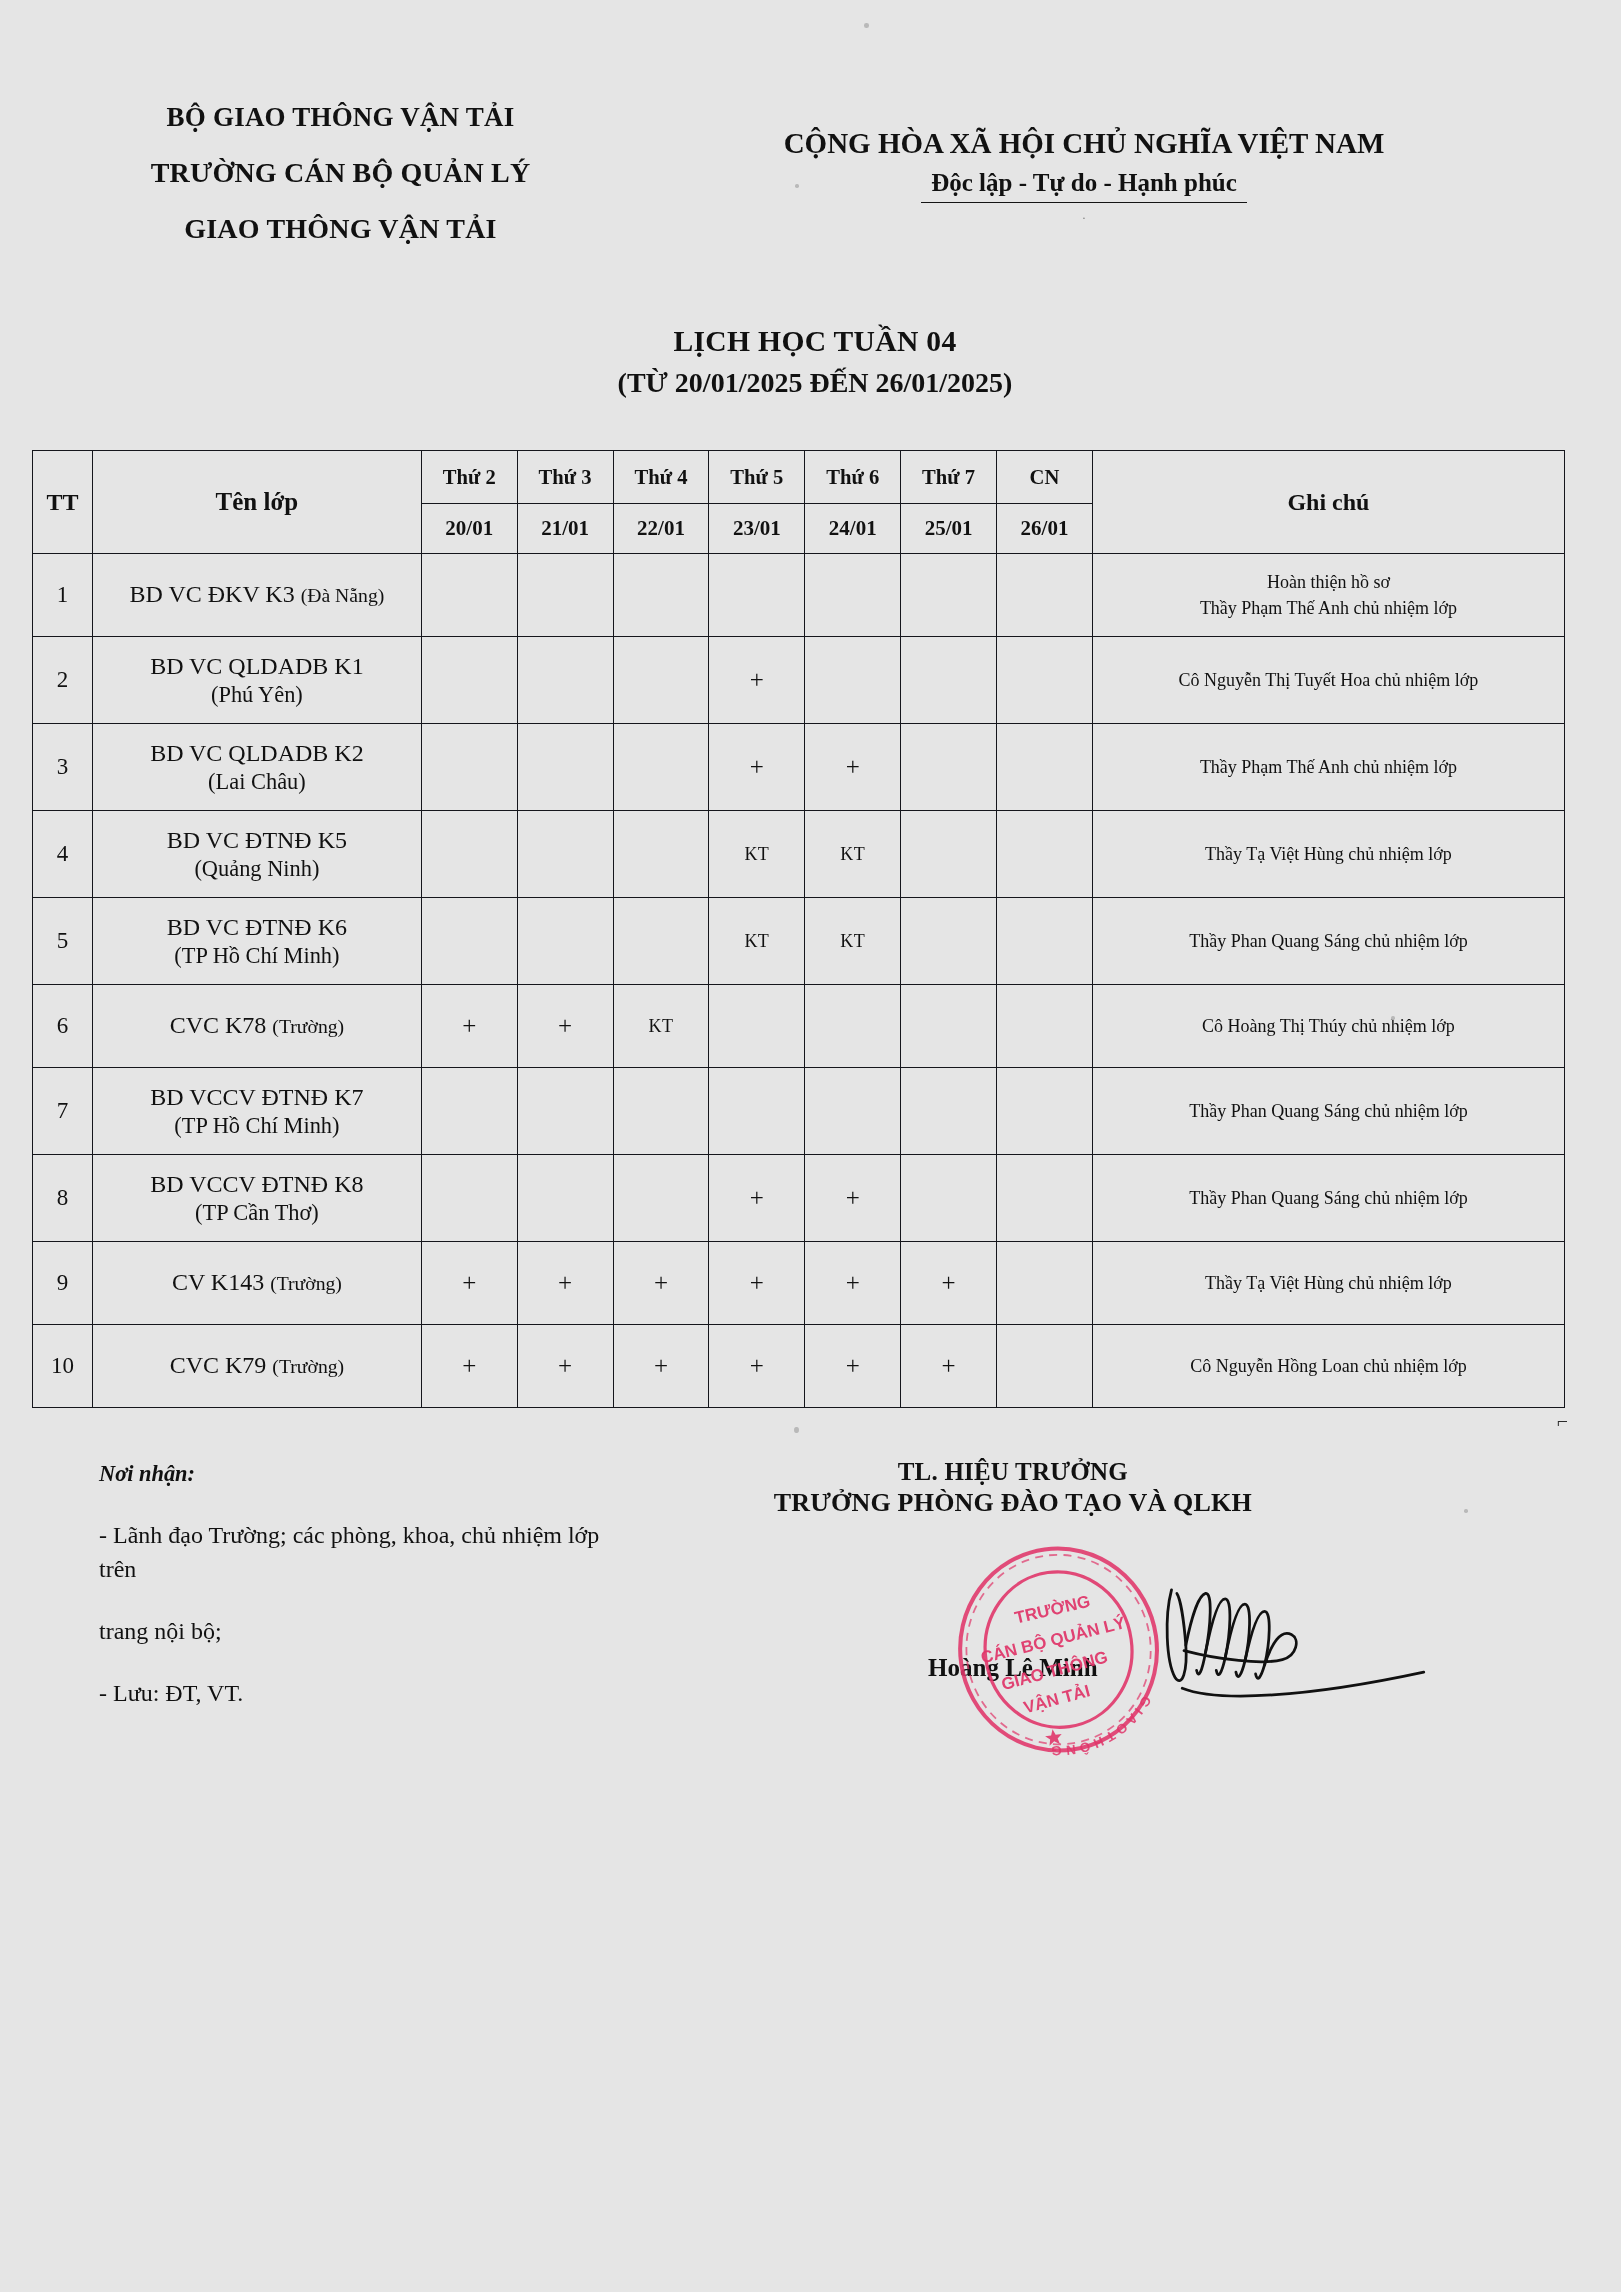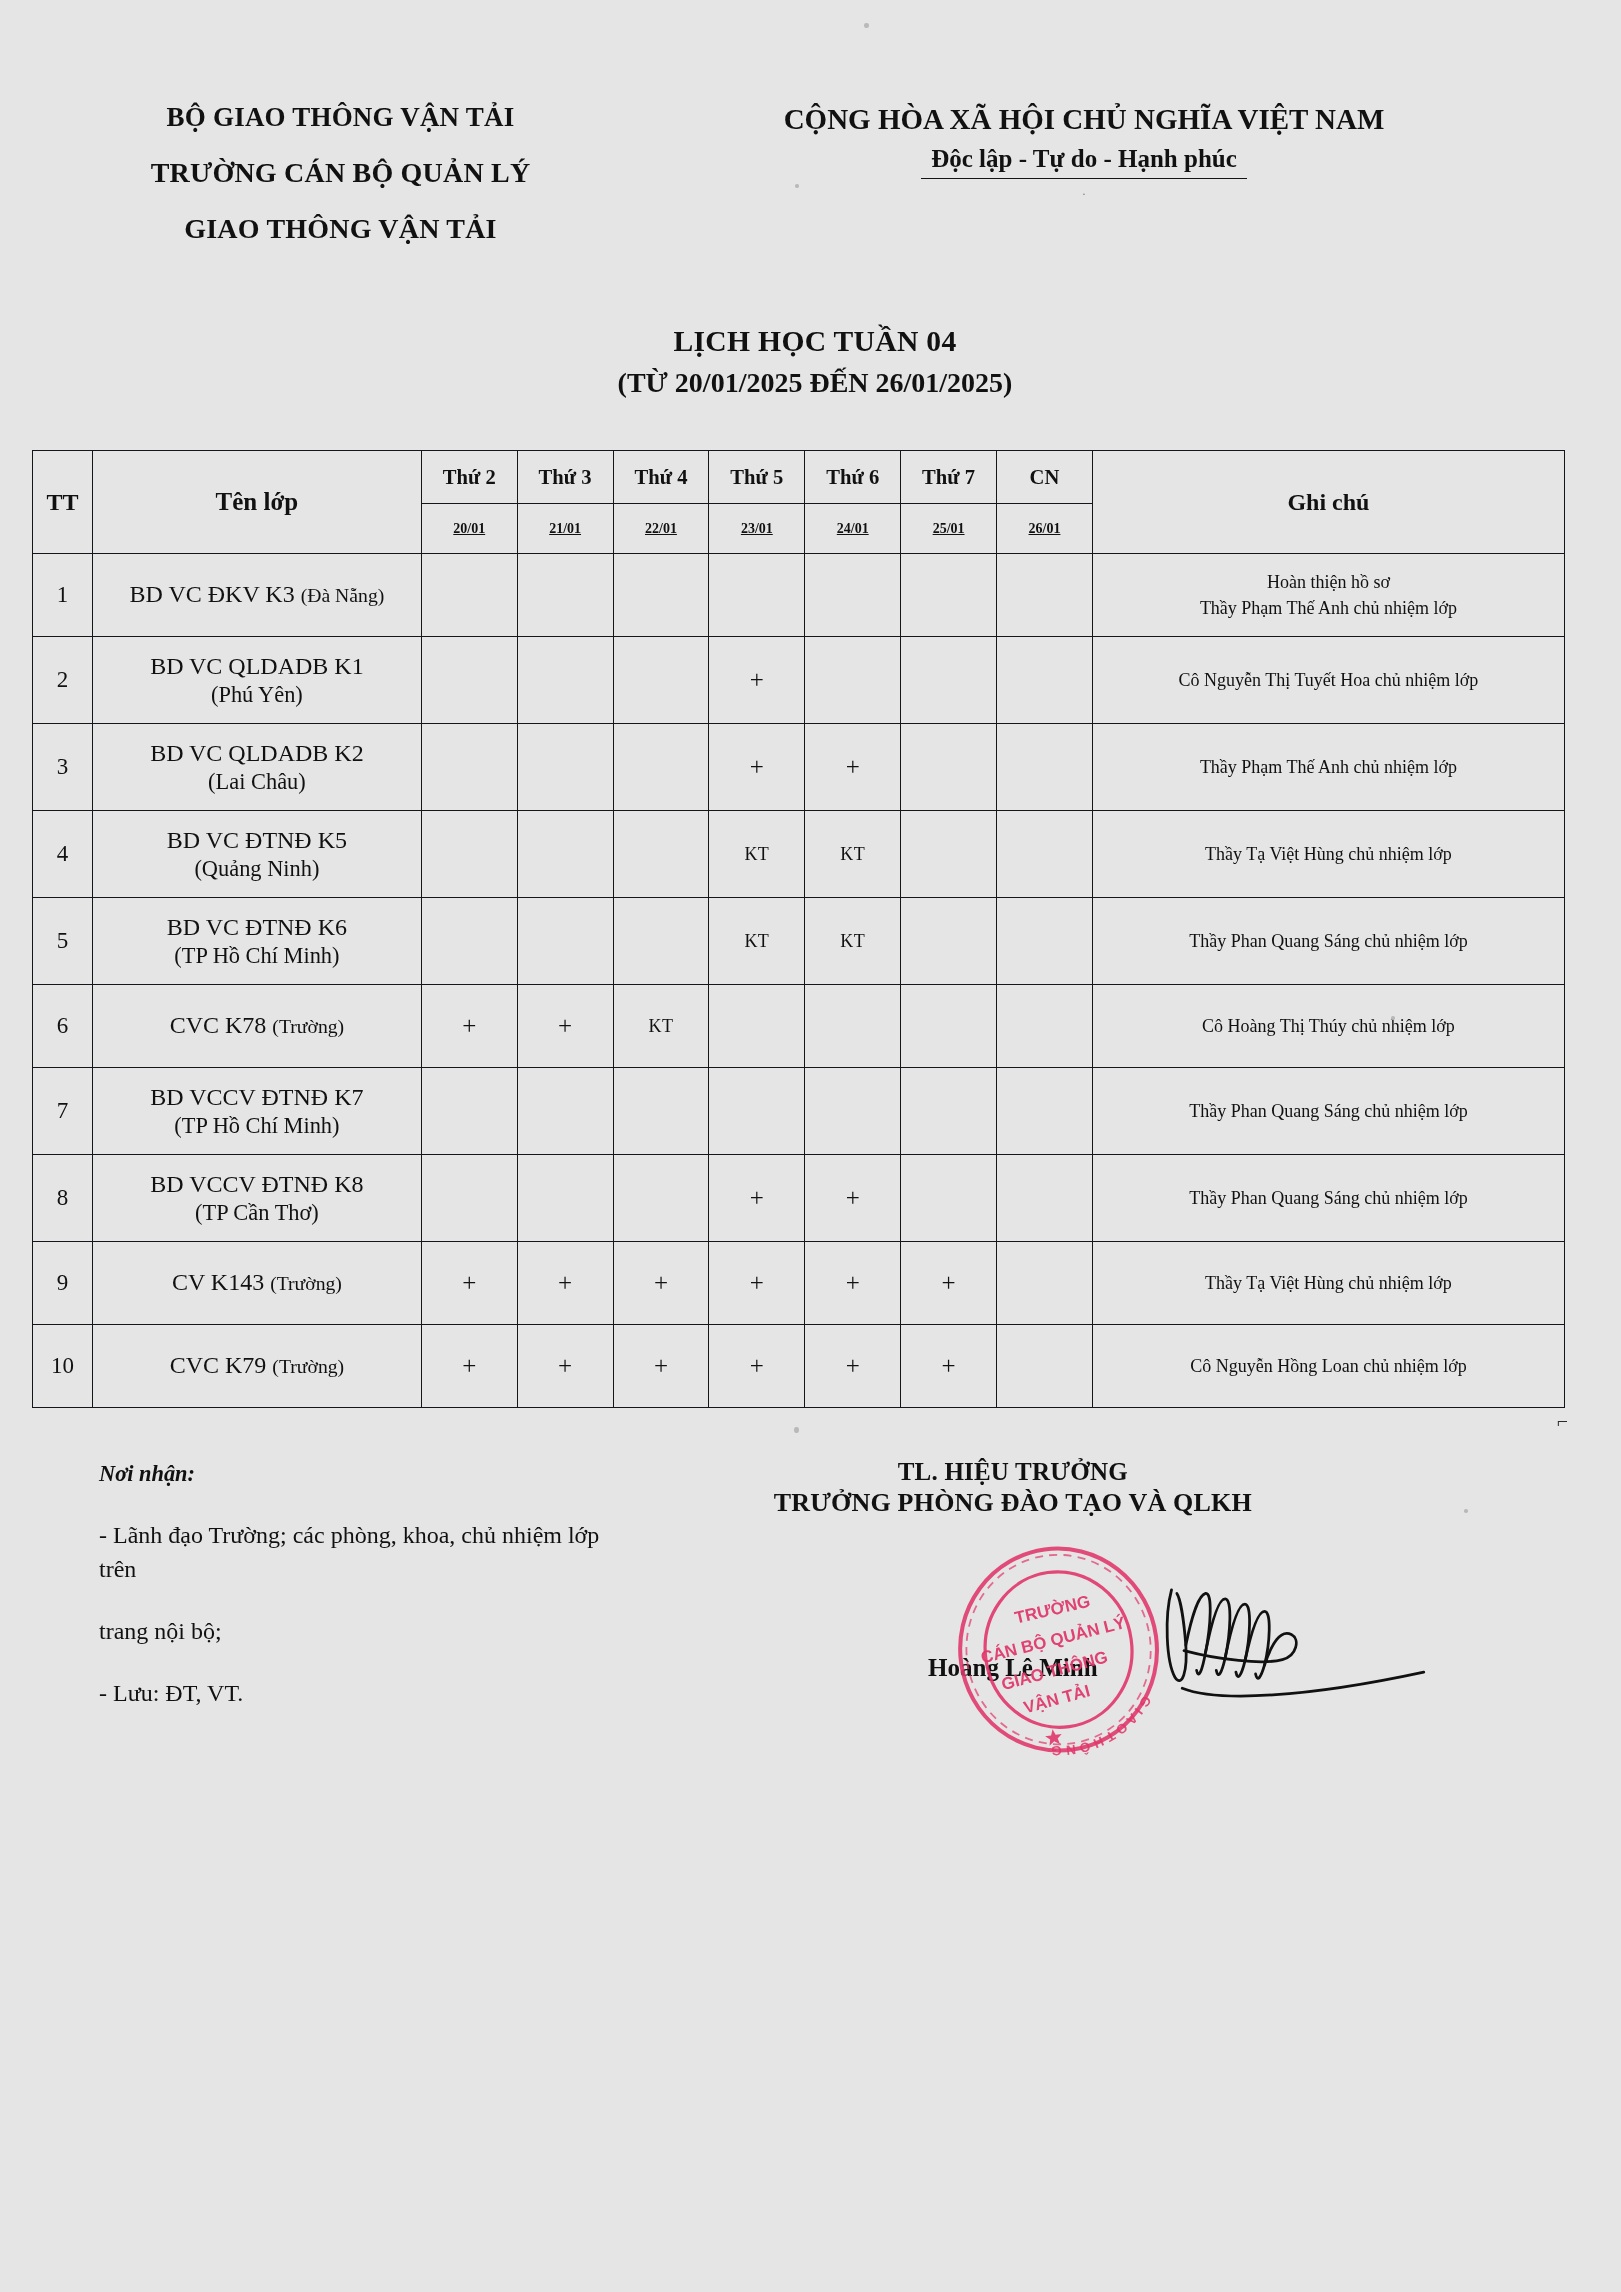--- a/index.html
+++ b/index.html
@@ -42,20 +42,21 @@
     font-weight: bold;
     font-size: 27px;
     letter-spacing: 0.2px;
     white-space: nowrap;
   }
   .org-line.l2, .org-line.l3 { font-size: 28px; margin-top: 20px; }
   .nation-line {
     font-weight: bold;
     font-size: 29px;
     white-space: nowrap;
+    margin-top: 24px;
   }
   .motto {
     font-weight: bold;
     font-size: 25px;
     margin-top: 3.6px;
     display: inline-block;
     border-bottom: 1.8px solid #141414;
     padding: 0 10.7px 2.7px 10.7px;
   }
   .motto-dot {
@@ -103,21 +104,21 @@
     padding: 0;
     text-align: center;
     vertical-align: middle;
   }
   table.sched thead th {
     font-weight: bold;
   }
   .th-tt      { width: 56px;  font-size: 24px; }
   .th-name    { width: 311px; font-size: 25px; }
   .th-day     { width: 90px; font-size: 20.6px; height: 52px; }
-  .th-date    { width: 90px; font-size: 14px; height: 49px; font-weight: normal; text-decoration: underline; }
+  .th-date    { width: 90px; font-size: 21px; height: 49px; font-weight: normal; }
   .th-note    { width: 447px; font-size: 24px; }
 
   td.c-tt {
     font-size: 23px;
   }
   td.c-name {
     text-align: left;
     padding: 5.4px 0 5.4px 9px;
     font-size: 24px;
     line-height: 1.22;

